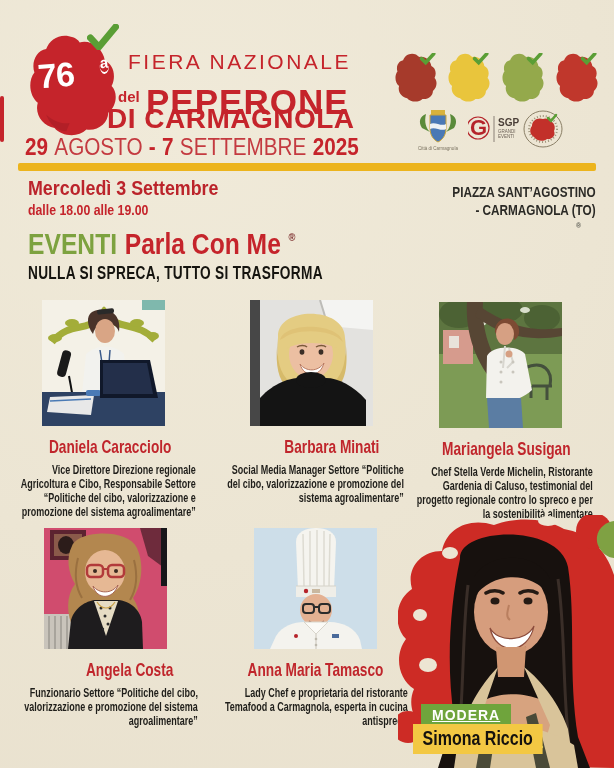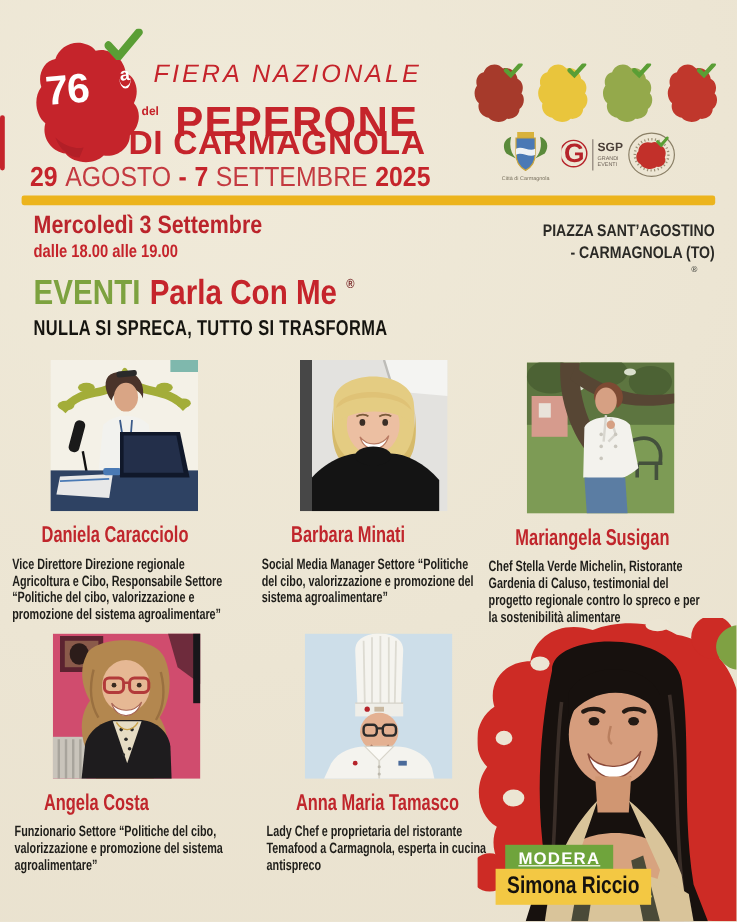--- a/index.html
+++ b/index.html
@@ -9,22 +9,22 @@
   .abs{position:absolute;}
 
   
   .edge-mark{left:0;top:96px;width:4px;height:46px;background:#c5242b;border-radius:2px;}
   .logo-wrap{left:25px;top:28px;width:104px;height:110px;}
   .logo-pepper{left:0;top:6px;}
   .logo-num{left:13px;top:28px;font-size:34px;font-weight:800;color:#fff;transform:rotate(-5deg);letter-spacing:-1px;}
   .logo-sup{left:74px;top:26px;font-size:15px;font-weight:700;color:#fff;border-bottom:2px solid #fff;border-radius:0 0 60% 60%;padding:0 1px 1px 1px;transform:rotate(-5deg);}
   .logo-check{left:62px;top:-4px;}
 
-  .title-block .t1{position:absolute;left:128px;top:50px;font-size:21px;font-weight:500;color:#c5242b;letter-spacing:2.5px;white-space:nowrap;font-style:italic;}
-  .title-del{position:absolute;left:118px;top:88px;font-size:10px;font-weight:700;color:#c5242b;}
+  .title-block .t1{position:absolute;left:128px;top:50px;font-size:21px;font-weight:500;color:#c5242b;letter-spacing:2.5px;white-space:nowrap;}
+  .title-del{position:absolute;left:118px;top:88px;font-size:15px;font-weight:700;color:#c5242b;}
   .title-pep{position:absolute;left:146px;top:70px;font-size:35px;font-weight:800;color:#c5242b;letter-spacing:1px;white-space:nowrap;margin-top:12px;}
   .title-t3{position:absolute;left:107px;top:103px;font-size:28px;font-weight:800;color:#c5242b;letter-spacing:.5px;white-space:nowrap;}
 
   .dates{left:25px;top:134px;display:inline-flex;gap:7px;align-items:baseline;color:#c5242b;font-size:23px;transform:scaleX(.9);transform-origin:left center;white-space:nowrap;}
   .dates .b{font-weight:800;}
   .dates .r{font-weight:400;color:#c43a40;}
 
   .pepper-ico{top:53px;}
   .logos-row svg{display:block;}
   .crest{left:416px;top:106px;}
@@ -42,21 +42,21 @@
   .eventi-name{font-size:29px;font-weight:800;color:#c5242b;}
   .eventi-reg{font-size:11px;font-weight:700;color:#7a2a2a;align-self:flex-start;margin-top:3px;}
   .headline{left:28px;top:263px;font-size:18px;font-weight:800;color:#15140f;letter-spacing:.4px;transform:scaleX(.76);transform-origin:left top;white-space:nowrap;}
 
   .parla-badge{left:516px;top:226px;width:58px;height:58px;border-radius:15px;background:#e72e70;overflow:hidden;color:#fff;font-weight:800;font-size:13px;line-height:13.5px;padding:0;}
   .parla-badge .txt{position:absolute;left:9px;top:8px;z-index:2;}
   .parla-badge .leaf{position:absolute;right:-11px;bottom:-13px;width:36px;height:42px;background:#35bdb1;border-radius:50%;z-index:1;}
   .parla-reg{left:576px;top:222px;font-size:7px;color:#5a5a52;font-weight:700;}
 
   
-  .card{position:absolute;text-align:left;}
+  .card{position:absolute;text-align:right;}
   .card svg.photo{display:block;margin:0 auto;}
   .card .name{margin-top:10px;font-size:19px;font-weight:800;color:#c0262c;white-space:nowrap;transform:scaleX(.72);transform-origin:center top;}
   .card .bio{margin-top:5px;width:258px;margin-left:-34px;font-size:12.5px;line-height:14px;font-weight:700;color:#1f1e1a;transform:scaleX(.72);transform-origin:center top;}
   .card.wide .bio{margin-left:-31px;}
 
   
   .simona{left:398px;top:515px;width:216px;height:253px;}
   .simona svg{position:absolute;left:0;top:0;}
   .modera-badge{position:absolute;left:23px;top:189px;background:#6fa43c;color:#fff;font-size:14px;font-weight:800;letter-spacing:1px;padding:3px 11px 4px;z-index:5;text-decoration:underline;}
   .simona-name{position:absolute;left:15px;top:209px;background:#f3c843;color:#15120e;font-size:20px;font-weight:800;padding:3px 12px 4px;white-space:nowrap;transform:scaleX(.8);transform-origin:left top;z-index:5;}

